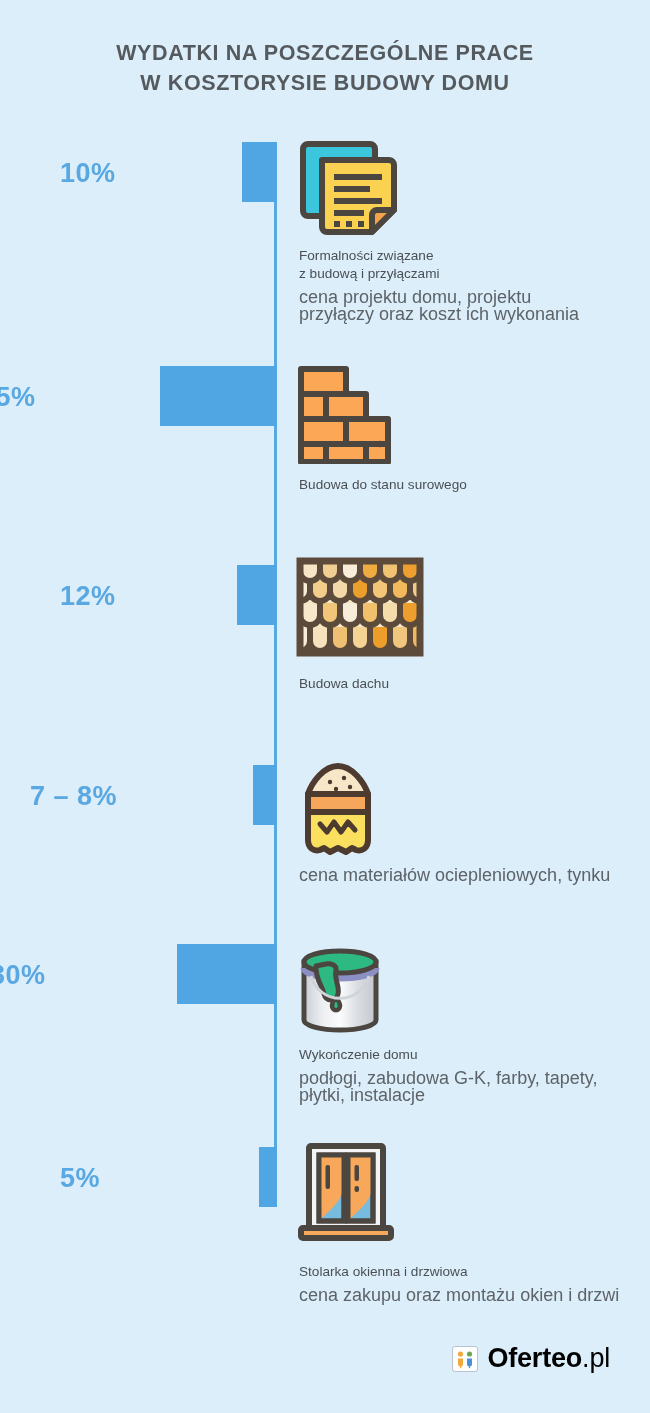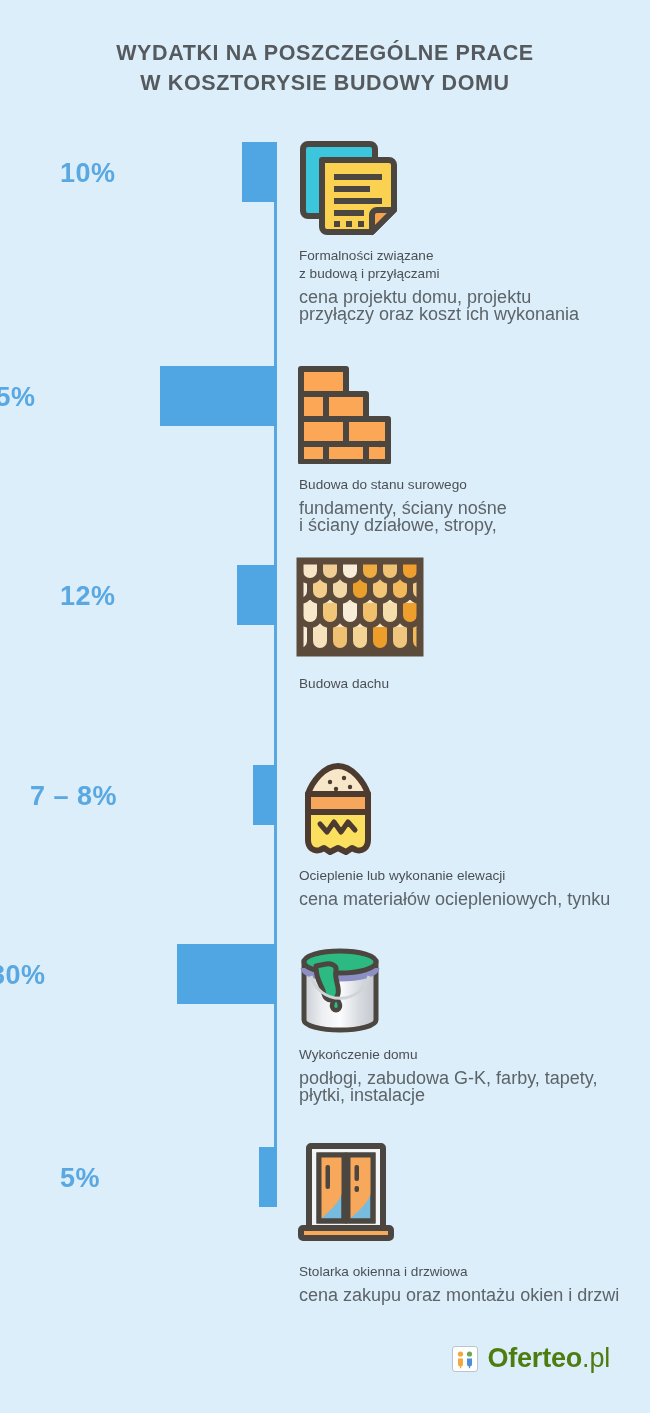--- a/index.html
+++ b/index.html
@@ -102,21 +102,21 @@
     height: 26px;
     border: 1px solid #b9c4cc;
     border-radius: 3px;
     background: #ffffff;
     display: inline-block;
     position: relative;
     margin-right: 9px;
     flex: 0 0 auto;
   }
   #logo-text {
-    color: #4d7c0f;
+    color: #000000;
     font-size: 27px;
     font-weight: bold;
     letter-spacing: -0.2px;
     line-height: 27px;
   }
   #logo-text .tld { font-weight: normal; }
 </style>
 </head>
 <body>
 
@@ -182,24 +182,20 @@
         </g>
         <line x1="50" y1="80" x2="78" y2="80" stroke="#4c4641" stroke-width="6" stroke-linecap="round"></line>
         <circle cx="84" cy="80" r="3.2" fill="#4c4641"></circle>
       </svg>
     </div>
 
     <div class="txt" style="top:110px;">
       <div class="head">
         <span>Budowa do stanu surowego</span>
       </div>
-      <div class="sub">
-        <span>fundamenty, ściany nośne</span><br>
-        <span>i ściany działowe, stropy,</span>
-      </div>
     </div>
   </div>
 
   <div class="row" style="top:565px;">
     <div class="pct" style="left:60px; top:16px; width:175px;">12%</div>
     <div class="bar" style="left:237px; top:0px; width:40px; height:60px;"></div>
 
     <div class="icon-wrap" style="top:-8px;">
       <svg width="128" height="100" viewBox="0 0 128 100">
         <defs>
@@ -285,23 +281,20 @@
           <circle cx="54" cy="27" r="2.2"></circle>
           <circle cx="40" cy="29" r="2.2"></circle>
         </g>
         <path d="M12 34 H72 V52 H12 Z" fill="#f7a75b" stroke="#4c3b2e" stroke-width="6" stroke-linejoin="round"></path>
         <path d="M12 52 H72 V80 C72 88 66 92 60 90 L56 88 L50 92 L42 88 L34 92 L28 88 L24 90 C18 92 12 88 12 80 Z" fill="#fbdf5e" stroke="#4c3b2e" stroke-width="6" stroke-linejoin="round"></path>
         <polyline points="24,64 31,72 38,62 45,72 52,62 59,70" fill="none" stroke="#4c3b2e" stroke-width="5" stroke-linecap="round" stroke-linejoin="round"></polyline>
       </svg>
     </div>
 
     <div class="txt" style="top:102px;">
-      <div class="head">
-        <span>Ocieplenie lub wykonanie elewacji</span>
-      </div>
       <div class="sub">
         <span>cena materiałów ociepleniowych, tynku</span>
       </div>
     </div>
   </div>
 
   <div class="row" style="top:944px;">
     <div class="pct" style="left:-10px; top:16px; width:175px;">30%</div>
     <div class="bar" style="left:177px; top:0px; width:100px; height:60px;"></div>
 

